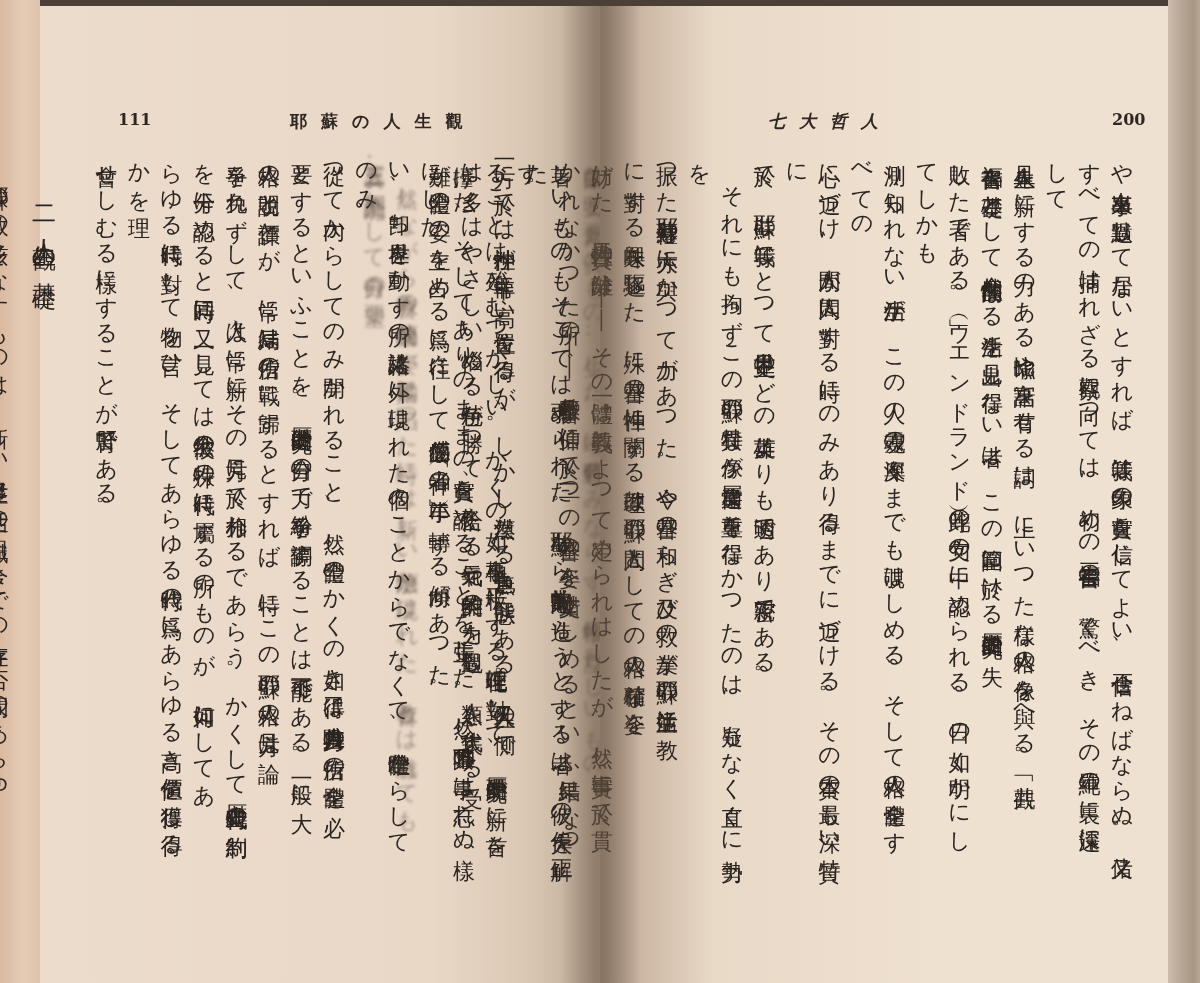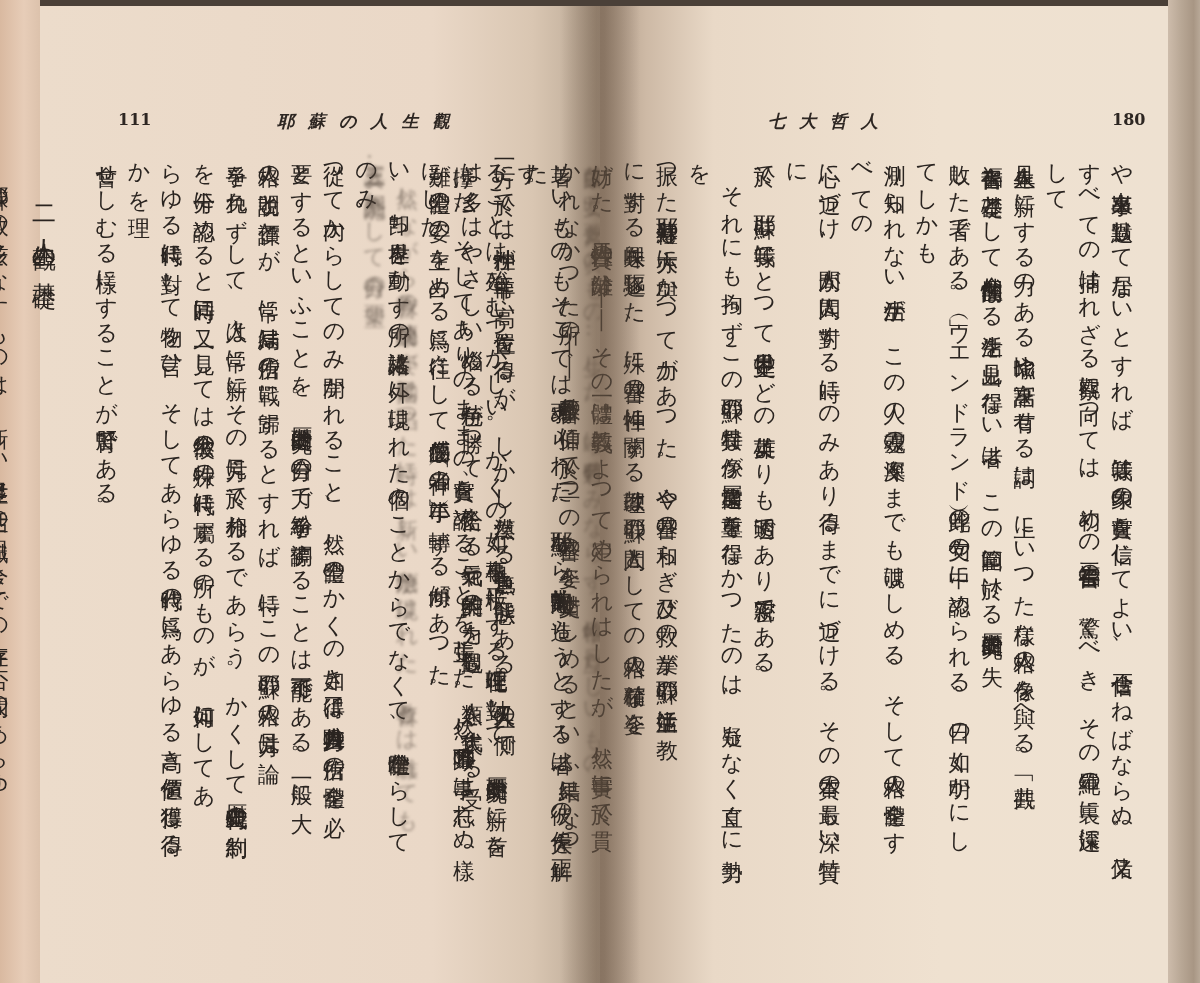--- a/index.html
+++ b/index.html
@@ -65,21 +65,21 @@
 </style>
 </head>
 <body>
 
 <div class="scan">
   <div class="left-edge"></div>
   <div class="top-edge"></div>
 
   <div class="page page-left">
     <span class="folio" style="left:78px;">111</span>
-    <span class="running-head" style="left:237px;font-style:italic;">耶蘇の人生觀</span>
+    <span class="running-head" style="left:250px;">耶蘇の人生觀</span>
 
     <div class="text-block" style="right:-10px; left:auto;">
       <p class="blurred">啓蒙的な文明と要素た眞のもの…生した。唯に時代色彩のみならず、性格中の目立たしいもの、</p>
       <p>著しいものもそこでは弱められた。耶蘇から常軌的人間を造らうとする者は、彼の偉大を正解す</p>
       <p>ることは殆どむつかしい。かくの如く事柄を平板にする唯理化に對して、歴史的研究が新に首を</p>
       <p>擡げた、そしてありのままの眞實を認めることを主張した。然し唯其際下の事は忘れぬ樣にした</p>
       <p>い、卽ち世界を動かす所の諸人格は外に現はれた個々のことからでなくて、唯全體からしてのみ、</p>
       <p>從つて內からしてのみ開かれること、然し全體のかくの如き了得は唯其人自身の所信の全體を必</p>
       <p>要とするといふことを。歴史的研究は自分の力で紛爭を調停することは不可能である。一般に大</p>
       <p>人格の說明と評價とが、常に結局は所信の戰に歸するとすれば、特にこの耶蘇の人格の見方は論</p>
@@ -90,21 +90,21 @@
       <p style="width:30px;"></p>
       <p class="heading" style="padding-top:40px;"><span>二</span>　<span>人生觀の基礎</span></p>
       <p style="width:14px;"></p>
       <p style="padding-top:22px;">耶蘇の教の核子をなすものは、新しい世界並に生活の組織、今までの存在、否、人間のあらゆ</p>
 
     </div>
   </div>
 
   <div class="page page-right">
     <span class="running-head" style="left:168px;font-style:italic;">七大哲人</span>
-    <span class="folio" style="left:512px;">180</span>
+    <span class="folio" style="left:512px;">200</span>
 
     <div class="text-block" style="right:30px;">
       <p>や出來事を默過して居ないとすれば、我等は印象の眞實を信じてよい、否信せねばならぬ。偖又</p>
       <p>すべての捕はれざる觀察に向つては、初めの三福音書の、驚くべき、その單純の裏に深遠にして</p>
       <p>且人生を新にする力のある比喩や寓話を有せる詞は、上にいつた樣な人格の像を與へる。「共觀</p>
       <p>福音書を基礎として全然個性的なる生活を見出し得ない者は、この範圍に於ける歴史的研究に失</p>
       <p>敗した者である。」（ウエンドランド）此等の文句の中に認められる、日の如く明かにしてしかも</p>
       <p>測り知られない生活が、この人の靈魂の奧深くまでも覗はしめる、そして人格の全體をすべての</p>
       <p>心に近づけ、人間が人間に對する時にのみあり得るまでに近づける。その本質の最も深い特質に</p>
       <p>於て、耶蘇は我等にとつて世界史上のどの英雄よりも透明であり親密である。</p>

